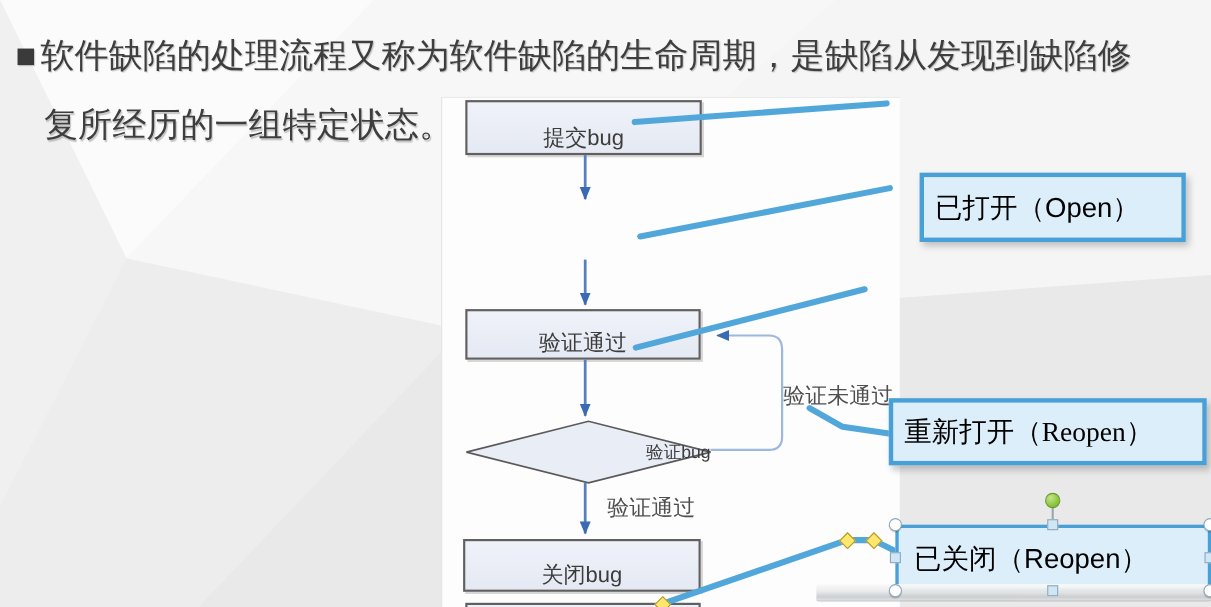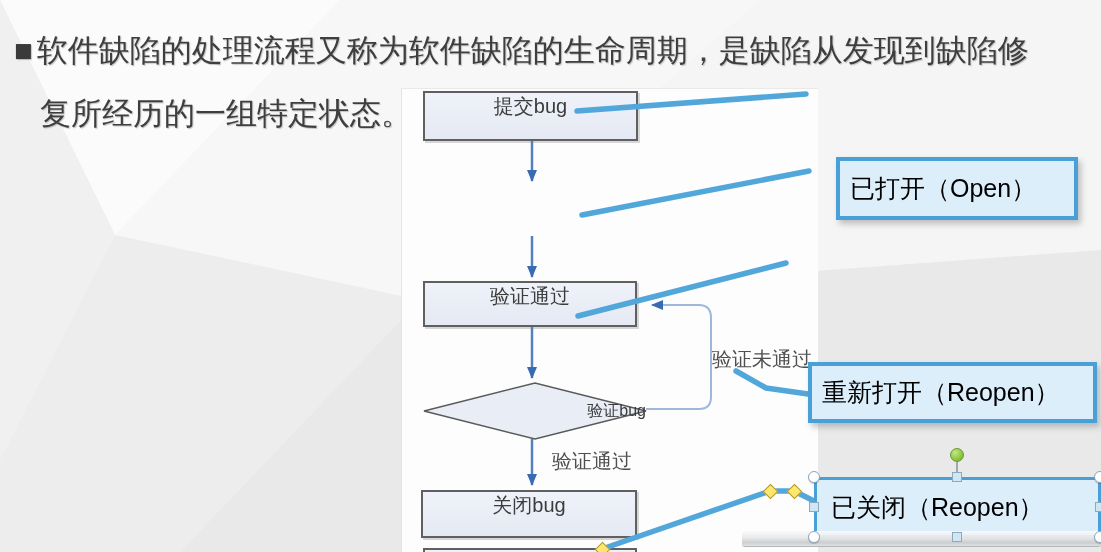--- a/index.html
+++ b/index.html
@@ -20,21 +20,21 @@
   
   #flow-panel{
     position:absolute; left:401px; top:88px; width:416px; height:464px;
     background:#fdfdfe; border-left:1px solid #e4e4e4; border-top:1px solid #e9e9e9;
   }
   
   .flow-box{
     position:absolute; box-sizing:border-box;
     background:linear-gradient(180deg,#eff2f9 0%,#e5e9f3 100%);
     border:2px solid #606060; box-shadow:2px 2px 0 rgba(140,140,140,.35);
-    display:flex; align-items:flex-start; justify-content:center;
+    display:flex; align-items:flex-end; justify-content:center;
     font-size:20px; color:#3c3c3c;
   }
   #node-submit {left:423px; top:91px;  width:215px; height:50px;}
   #node-assign {left:423px; top:185px; width:215px; height:51px;}
   #node-handle {left:423px; top:281px; width:214px; height:46px;}
   #node-close  {left:421px; top:490px; width:216px; height:48px;}
   #node-partial{left:423px; top:548px; width:214px; height:10px; box-shadow:none;}
   #diamond-label{
     position:absolute; left:424px; top:383px; width:222px; height:56px;
     display:flex; align-items:center; justify-content:flex-end;
@@ -49,21 +49,21 @@
   .callout{
     position:absolute; box-sizing:border-box;
     background:#ddeefb; border:4px solid #48a0d6; color:#000;
     display:flex; align-items:center; padding:0 10px;
     font-size:25px; white-space:nowrap;
     box-shadow:3px 4px 6px rgba(110,110,110,.4);
   }
   #callout-new   {left:805px; top:62px;  width:201px; height:56px;}
   #callout-open  {left:808px; top:157px; width:242px; height:63px;margin-left:28px;}
   #callout-fixed {left:784px; top:257px; width:254px; height:65px;}
-  #callout-reopen{left:808px; top:362px; width:289px; height:61px;}
+  #callout-reopen{left:808px; top:362px; width:289px; height:61px;font-family:Liberation Serif, serif;}
   #callout-closed{left:814px; top:477px; width:287px; height:61px; border-width:3px; box-shadow:none; padding:0 14px;}
   
   #reflect-band{
     position:absolute; left:742px; top:531px; width:359px; height:15px;
     background:linear-gradient(180deg,#fafafa 0%,#ececec 40%,#c9cdd0 78%,#e2e2e2 100%);
     border-bottom:1px solid #aeb4b8; border-radius:3px; opacity:.95;
   }
   
   .h-circle{
     position:absolute; width:12px; height:12px; border-radius:50%;

